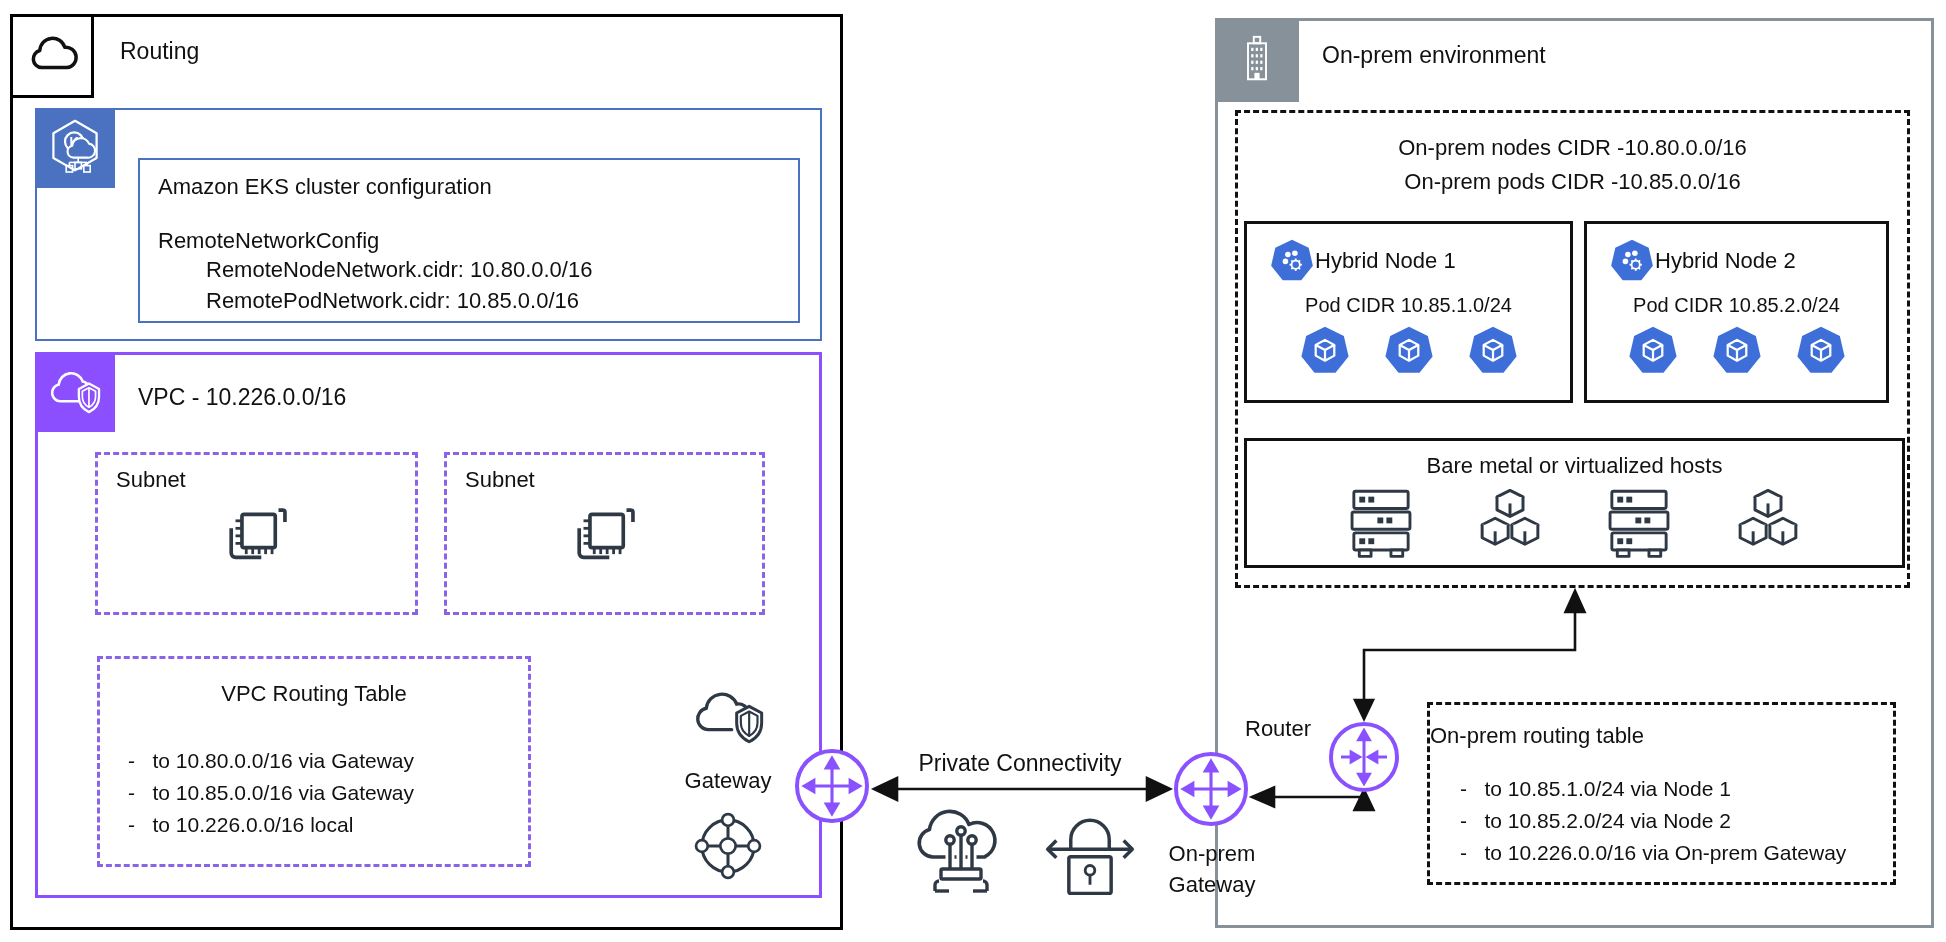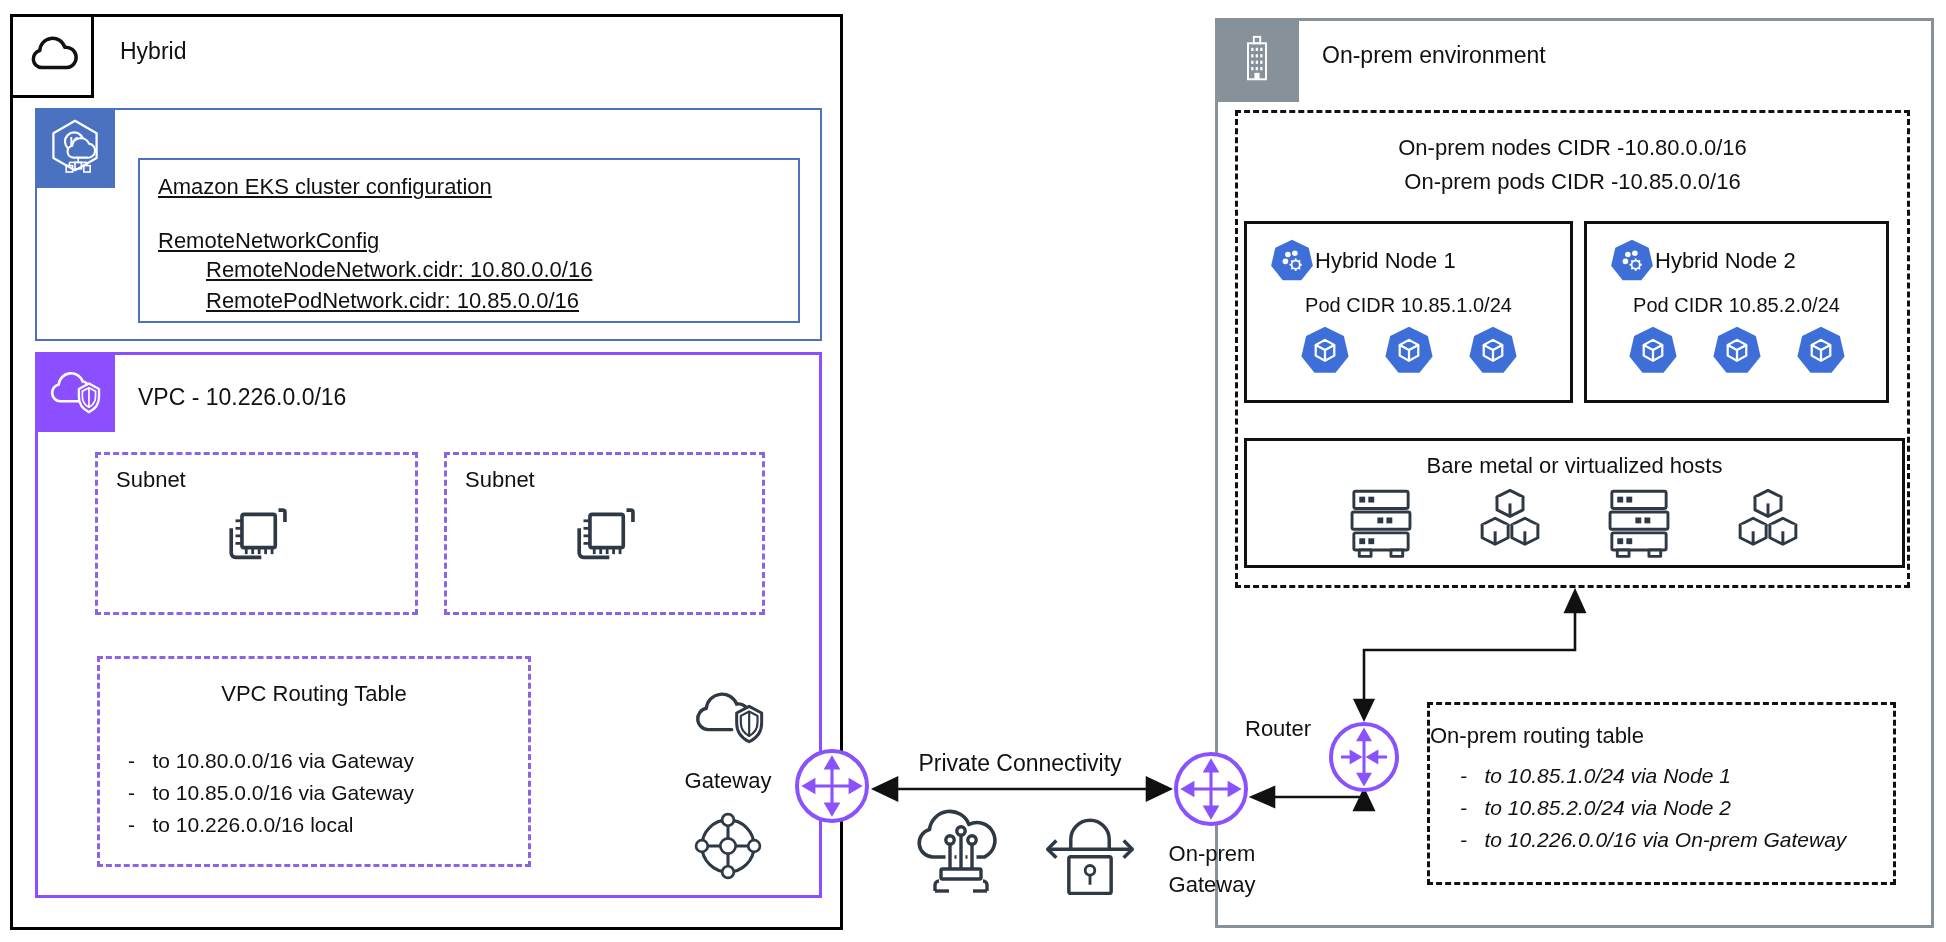--- a/index.html
+++ b/index.html
@@ -8,40 +8,40 @@
   .abs{position:absolute;}
   .pre{white-space:pre;}
 
   
   .region-box{left:10px;top:14px;width:833px;height:916px;border:3px solid #000;box-sizing:border-box;}
   .region-icon-box{left:10px;top:14px;width:84px;height:84px;border:3px solid #000;box-sizing:border-box;background:#fff;display:flex;align-items:center;justify-content:center;z-index:2;}
   .region-title{left:120px;top:38px;font-size:23px;}
 
   .eks-outer{left:35px;top:108px;width:787px;height:233px;border:2px solid #4a72c0;box-sizing:border-box;}
   .eks-icon{left:35px;top:108px;width:80px;height:80px;background:#4a72c0;display:flex;align-items:center;justify-content:center;z-index:2;}
-  .eks-inner{left:138px;top:158px;width:662px;height:165px;border:2px solid #4a72c0;box-sizing:border-box;padding:14px 0 0 18px;text-decoration:underline;}
+  .eks-inner{left:138px;top:158px;width:662px;height:165px;border:2px solid #4a72c0;box-sizing:border-box;padding:14px 0 0 18px;}
   .eks-title{font-size:22px;}
   .eks-cfg{font-size:22px;margin-top:28px;}
   .eks-line{font-size:22px;line-height:31px;margin-left:48px;}
 
   .vpc-box{left:35px;top:352px;width:787px;height:546px;border:3px solid #8C4FFF;box-sizing:border-box;}
   .vpc-icon{left:35px;top:352px;width:80px;height:80px;background:#8C4FFF;display:flex;align-items:center;justify-content:center;z-index:2;}
   .vpc-title{left:138px;top:384px;font-size:23px;}
 
   .subnet{border:3px dashed #8a63e8;box-sizing:border-box;}
   .subnet-1{left:95px;top:452px;width:323px;height:163px;}
   .subnet-2{left:444px;top:452px;width:321px;height:163px;}
   .subnet-label{position:absolute;left:18px;top:12px;font-size:22px;}
   .subnet-chip{position:absolute;left:50%;top:40px;transform:translateX(-50%);}
 
   .vpc-routing{left:97px;top:656px;width:434px;height:211px;border:3px dashed #8a63e8;box-sizing:border-box;}
   .vpc-routing-title{text-align:center;font-size:22px;margin-top:22px;}
   .routes{margin-top:38px;padding-left:28px;}
   .route{font-size:21px;line-height:32px;}
-  .op-routes{margin-top:11px;padding-left:30px;font-style:italic;}
+  .op-routes{margin-top:24px;padding-left:30px;}
 
   .gw-cloudshield{left:688px;top:678px;}
   .gw-label{left:672px;top:768px;width:112px;text-align:center;font-size:22px;}
   .gw-hub{left:692px;top:810px;}
 
   .gw-circle{width:74px;height:74px;border:4px solid #8a52ff;border-radius:50%;background:#fff;box-sizing:border-box;display:flex;align-items:center;justify-content:center;z-index:6;}
   .gw-left{left:795px;top:749px;}
   .gw-right{left:1174px;top:752px;}
   .router-circle{left:1329px;top:722px;width:70px;height:70px;border:4px solid #8a52ff;border-radius:50%;background:#fff;box-sizing:border-box;display:flex;align-items:center;justify-content:center;z-index:6;}
 
@@ -212,21 +212,21 @@
 </svg>
 
 <div class="canvas">
 
   <div class="abs region-box"></div>
   <div class="abs region-icon-box">
     <svg width="58" height="58" viewBox="0 0 100 100">
       <path d="M76 70 H32 a15 15 0 0 1 -3 -29.5 a22 22 0 0 1 43 -5.5 a14 14 0 0 1 4 35 z" fill="none" stroke="#111" stroke-width="6" stroke-linejoin="round"></path>
     </svg>
   </div>
-  <div class="abs region-title">Hybrid</div>
+  <div class="abs region-title">Routing</div>
 
   <div class="abs eks-outer"></div>
   <div class="abs eks-icon">
     <svg width="64" height="64" viewBox="0 0 80 80">
       <g stroke="#fff" stroke-width="2.8" fill="none" stroke-linejoin="round">
         <polygon points="40,6 67,21.5 67,52.5 40,68 13,52.5 13,21.5"></polygon>
         <circle cx="39" cy="32" r="11.5"></circle>
       </g>
       <text x="39" y="38" text-anchor="middle" font-size="16" font-family="Liberation Sans, sans-serif" fill="#fff" font-weight="bold">K</text>
       <path d="M55 52 h-17 a7.5 7.5 0 0 1 -1.5 -14.8 a11 11 0 0 1 21 -2.7 a7 7 0 0 1 -2.5 17.5z" fill="#4a72c0" stroke="#fff" stroke-width="2.6" stroke-linejoin="round"></path>

